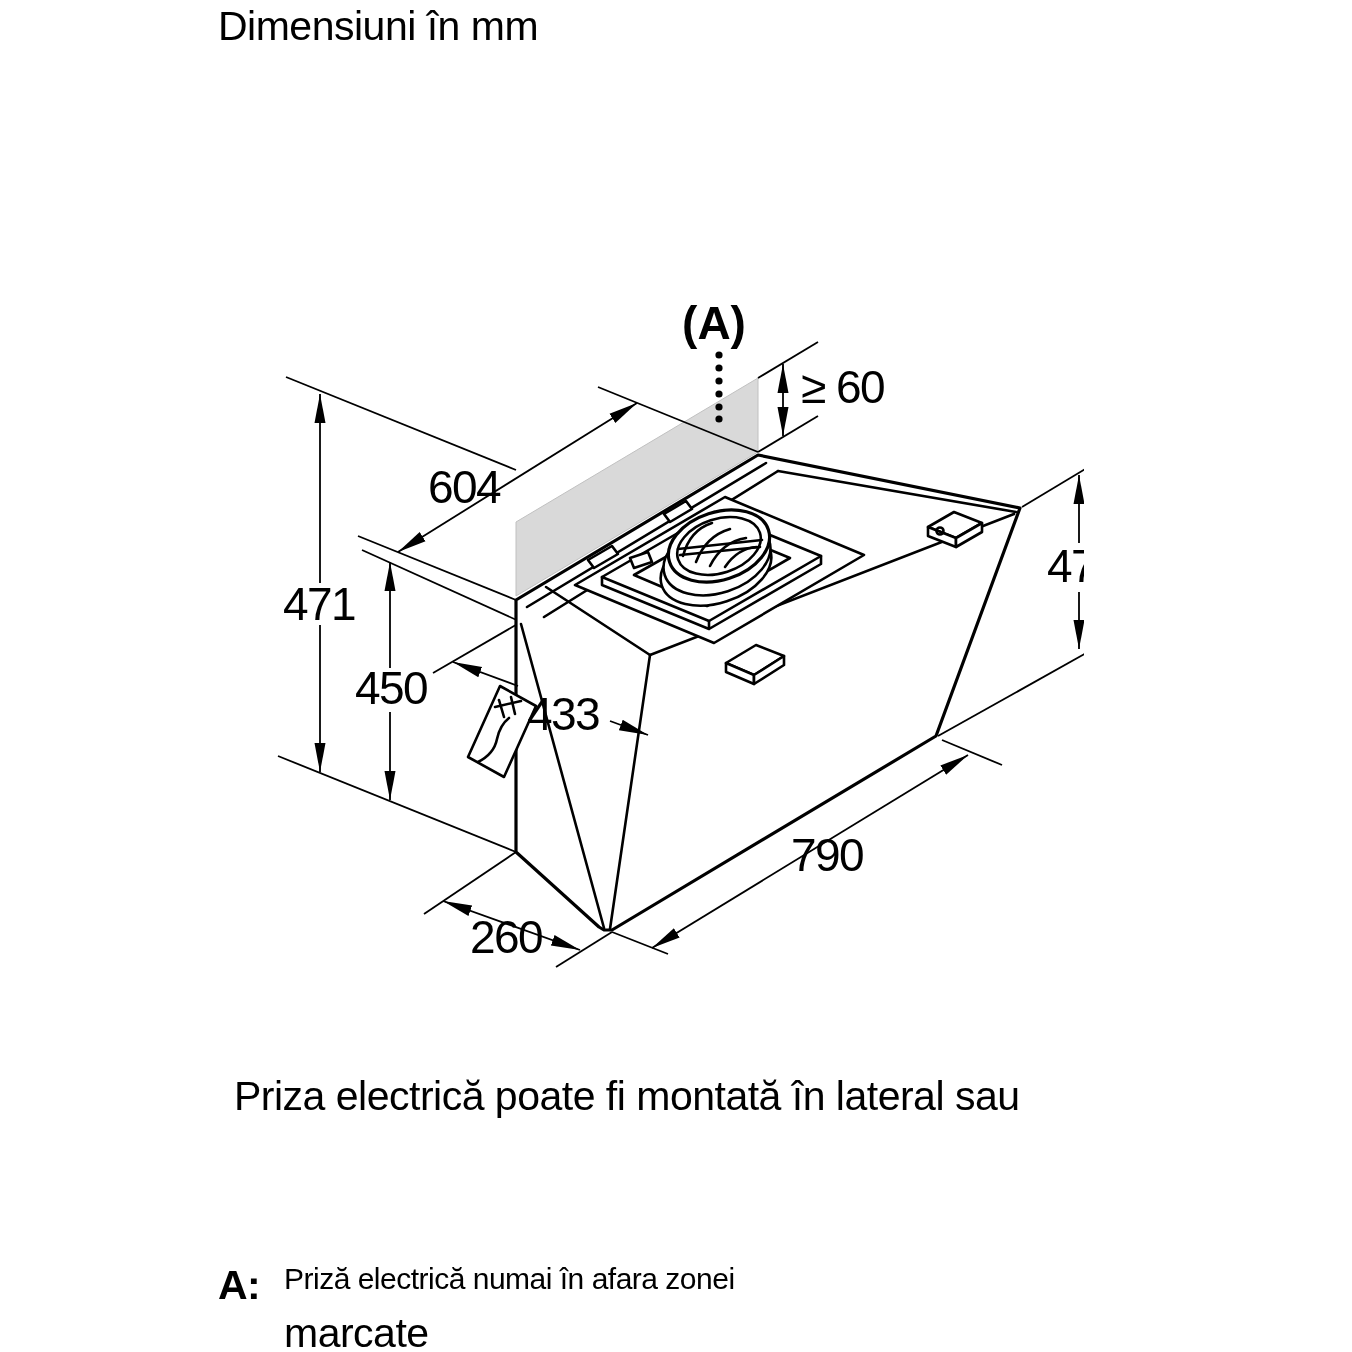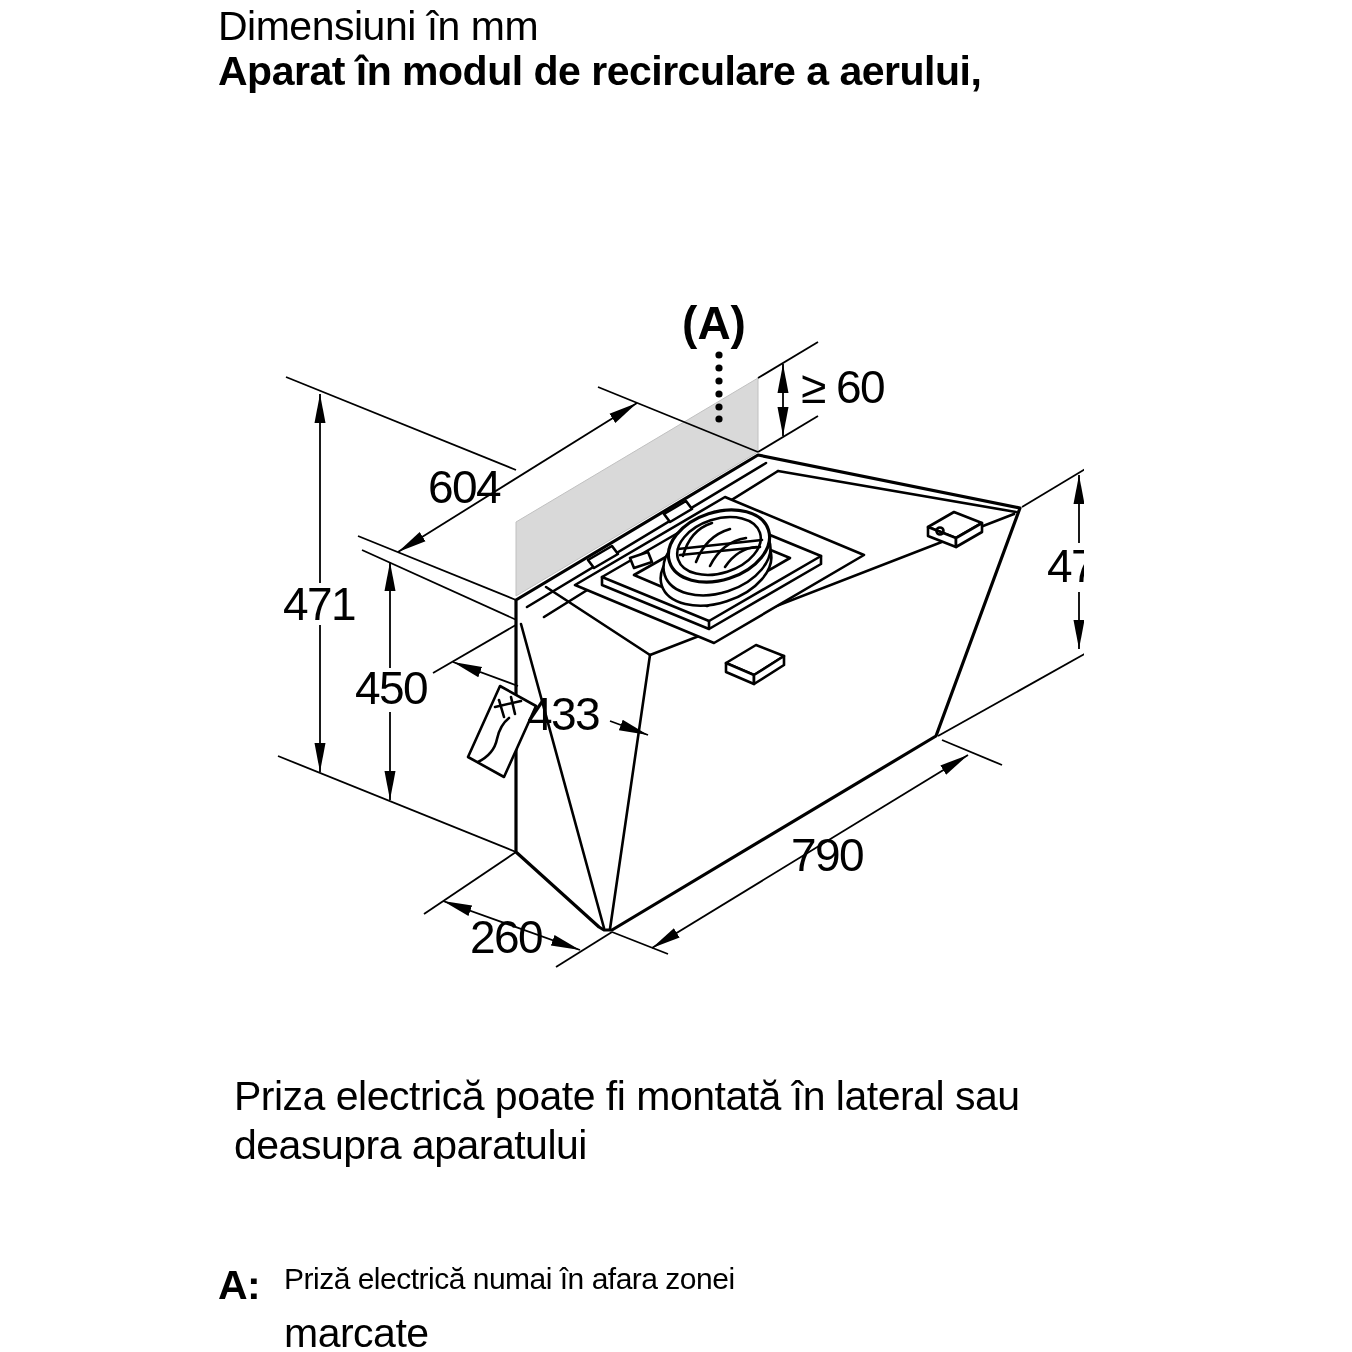--- a/index.html
+++ b/index.html
@@ -20,21 +20,20 @@
   .dimTxt{font-family:"Liberation Sans",sans-serif;font-size:46px;letter-spacing:-1.5px;fill:#000;}
   .dimTxtB{font-family:"Liberation Sans",sans-serif;font-size:46px;font-weight:700;fill:#000;}
 </style>
 </head>
 <body>
 
 <div id="page">
 
   <div class="hdr">
     <div class="sub">Dimensiuni în mm</div>
-    <div class="ttl">Aparat în modul de recirculare a aerului,</div>
   </div>
 
   <svg width="1352" height="1352" viewBox="0 0 1352 1352">
     <defs>
       <marker id="ah" viewBox="0 0 30 14" refX="29" refY="7" markerWidth="30" markerHeight="14" orient="auto-start-reverse" markerUnits="userSpaceOnUse">
         <path d="M0,1.5 L29,7 L0,12.5 Z" fill="#000"></path>
       </marker>
     </defs>
 
     <polygon points="516,522 758,378 758,452 516,596" stroke="#c0c0c0" stroke-width="1" fill="#d9d9d9"></polygon>
@@ -150,20 +149,19 @@
     <text class="dimTxt" x="319" y="620" text-anchor="middle">471</text>
     <text class="dimTxt" x="391" y="704" text-anchor="middle">450</text>
     <text class="dimTxt" x="563" y="730" text-anchor="middle">433</text>
     <text class="dimTxt" x="506" y="953" text-anchor="middle">260</text>
     <text class="dimTxt" x="827" y="871" text-anchor="middle">790</text>
     <text class="dimTxt" x="1083" y="582" text-anchor="middle">475</text>
   </svg>
 
   <div class="note1">
     <div>Priza electrică poate fi montată în lateral sau</div>
-    <div>deasupra aparatului</div>
   </div>
 
   <div class="noteA-label">A:</div>
   <div class="noteA-l1">Priză electrică numai în afara zonei</div>
   <div class="noteA-l2">marcate</div>
 
 </div>
 
 </body></html>

